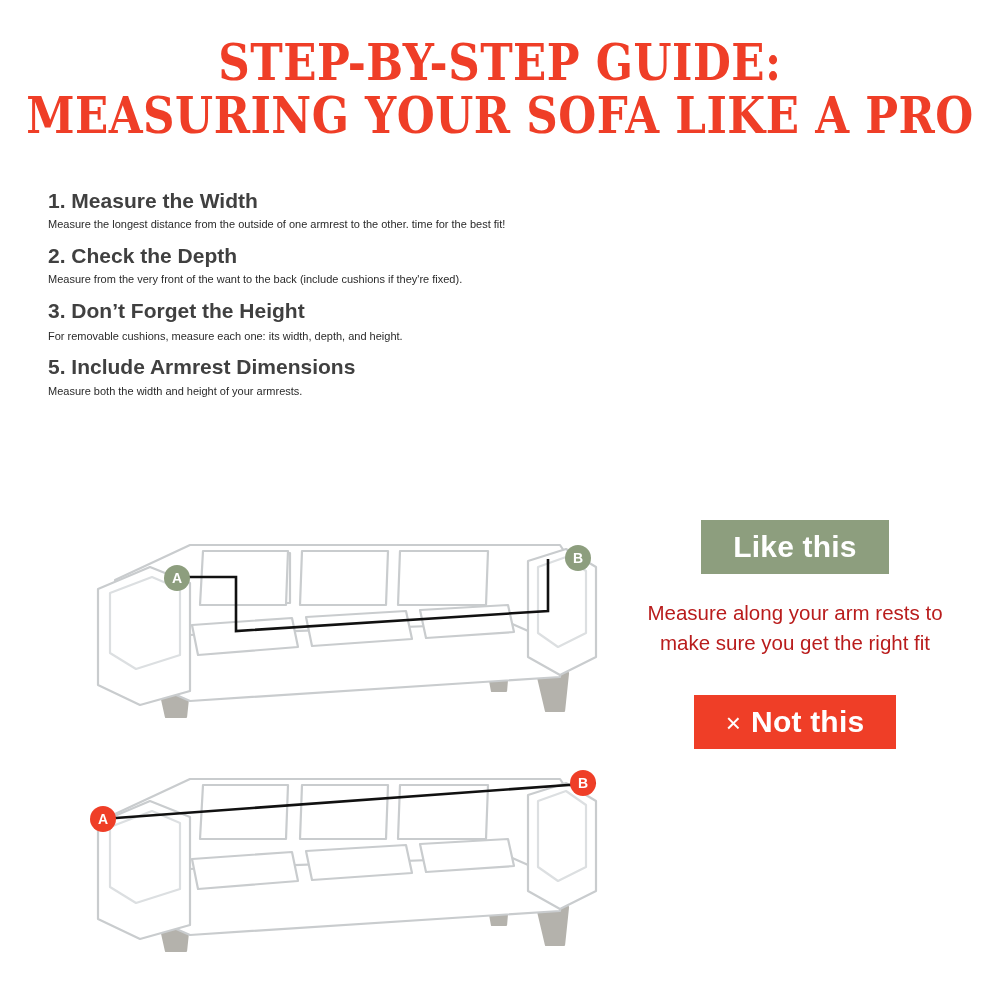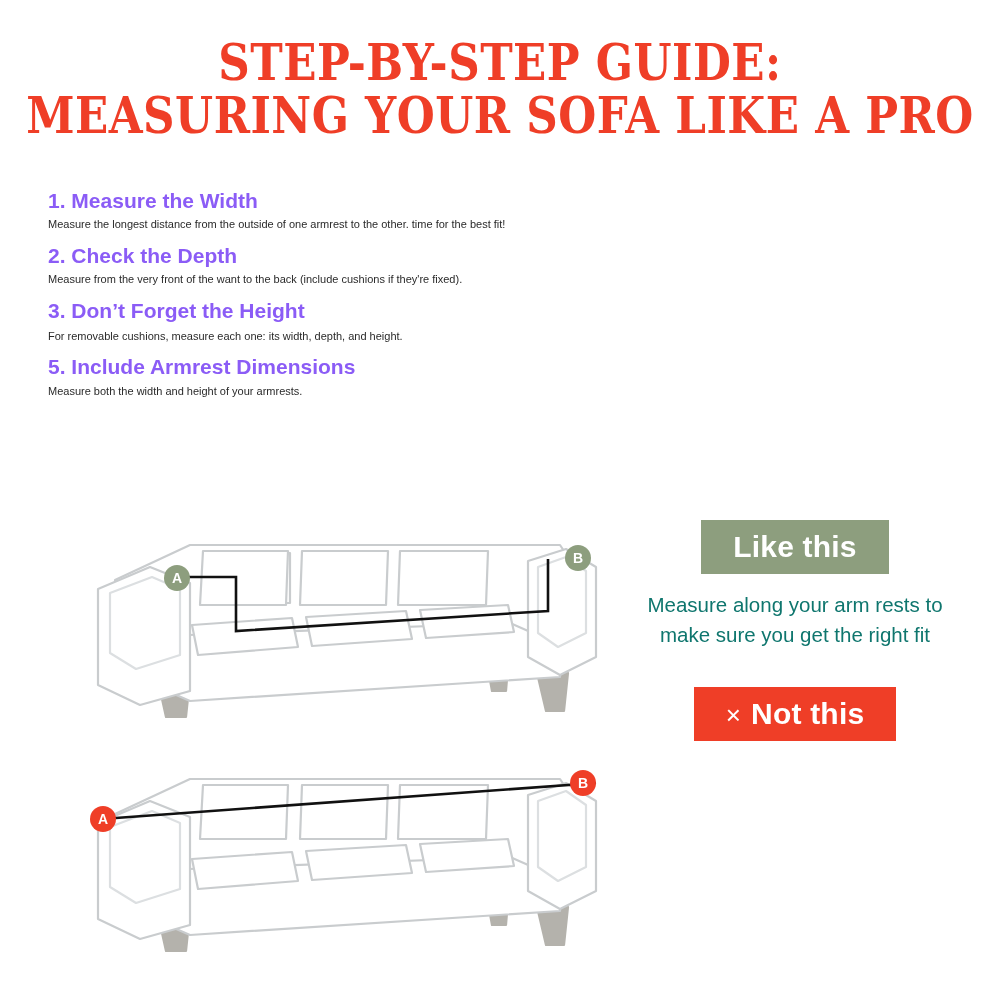--- a/index.html
+++ b/index.html
@@ -44,21 +44,21 @@
 
   
   .steps {
     position: absolute;
     left: 48px;
     top: 186px;
     width: 912px;
   }
   .step { margin-bottom: 2px; }
   .step-head {
-    color: #8b5cf6;
+    color: #404040;
     font-size: 21px;
     font-weight: bold;
     line-height: 1.45;
     margin: 0 0 1px 0;
   }
   .step-body {
     color: #2a2a2a;
     font-size: 11px;
     line-height: 1.42;
     margin: 0 0 8px 0;
@@ -115,24 +115,24 @@
   }
   .callout-pill.green { background: #8d9e7e; }
   .callout-pill.red { background: #ef3e27; }
   .pill-x {
     font-size: 26px;
     font-weight: normal;
     line-height: 1;
     margin-top: 2px;
   }
   .callout-text {
-    margin-top: 16px;
+    margin-top: 24px;
     font-size: 20.5px;
     line-height: 1.45;
-    color: #0f766e;
+    color: #b91c1c;
   }
   .callout.second { margin-top: 36px; }
 </style>
 </head>
 <body>
 
 <div class="page">
 
   <div class="title-block">
     <div class="title-line l1">Step-by-Step Guide:</div>

